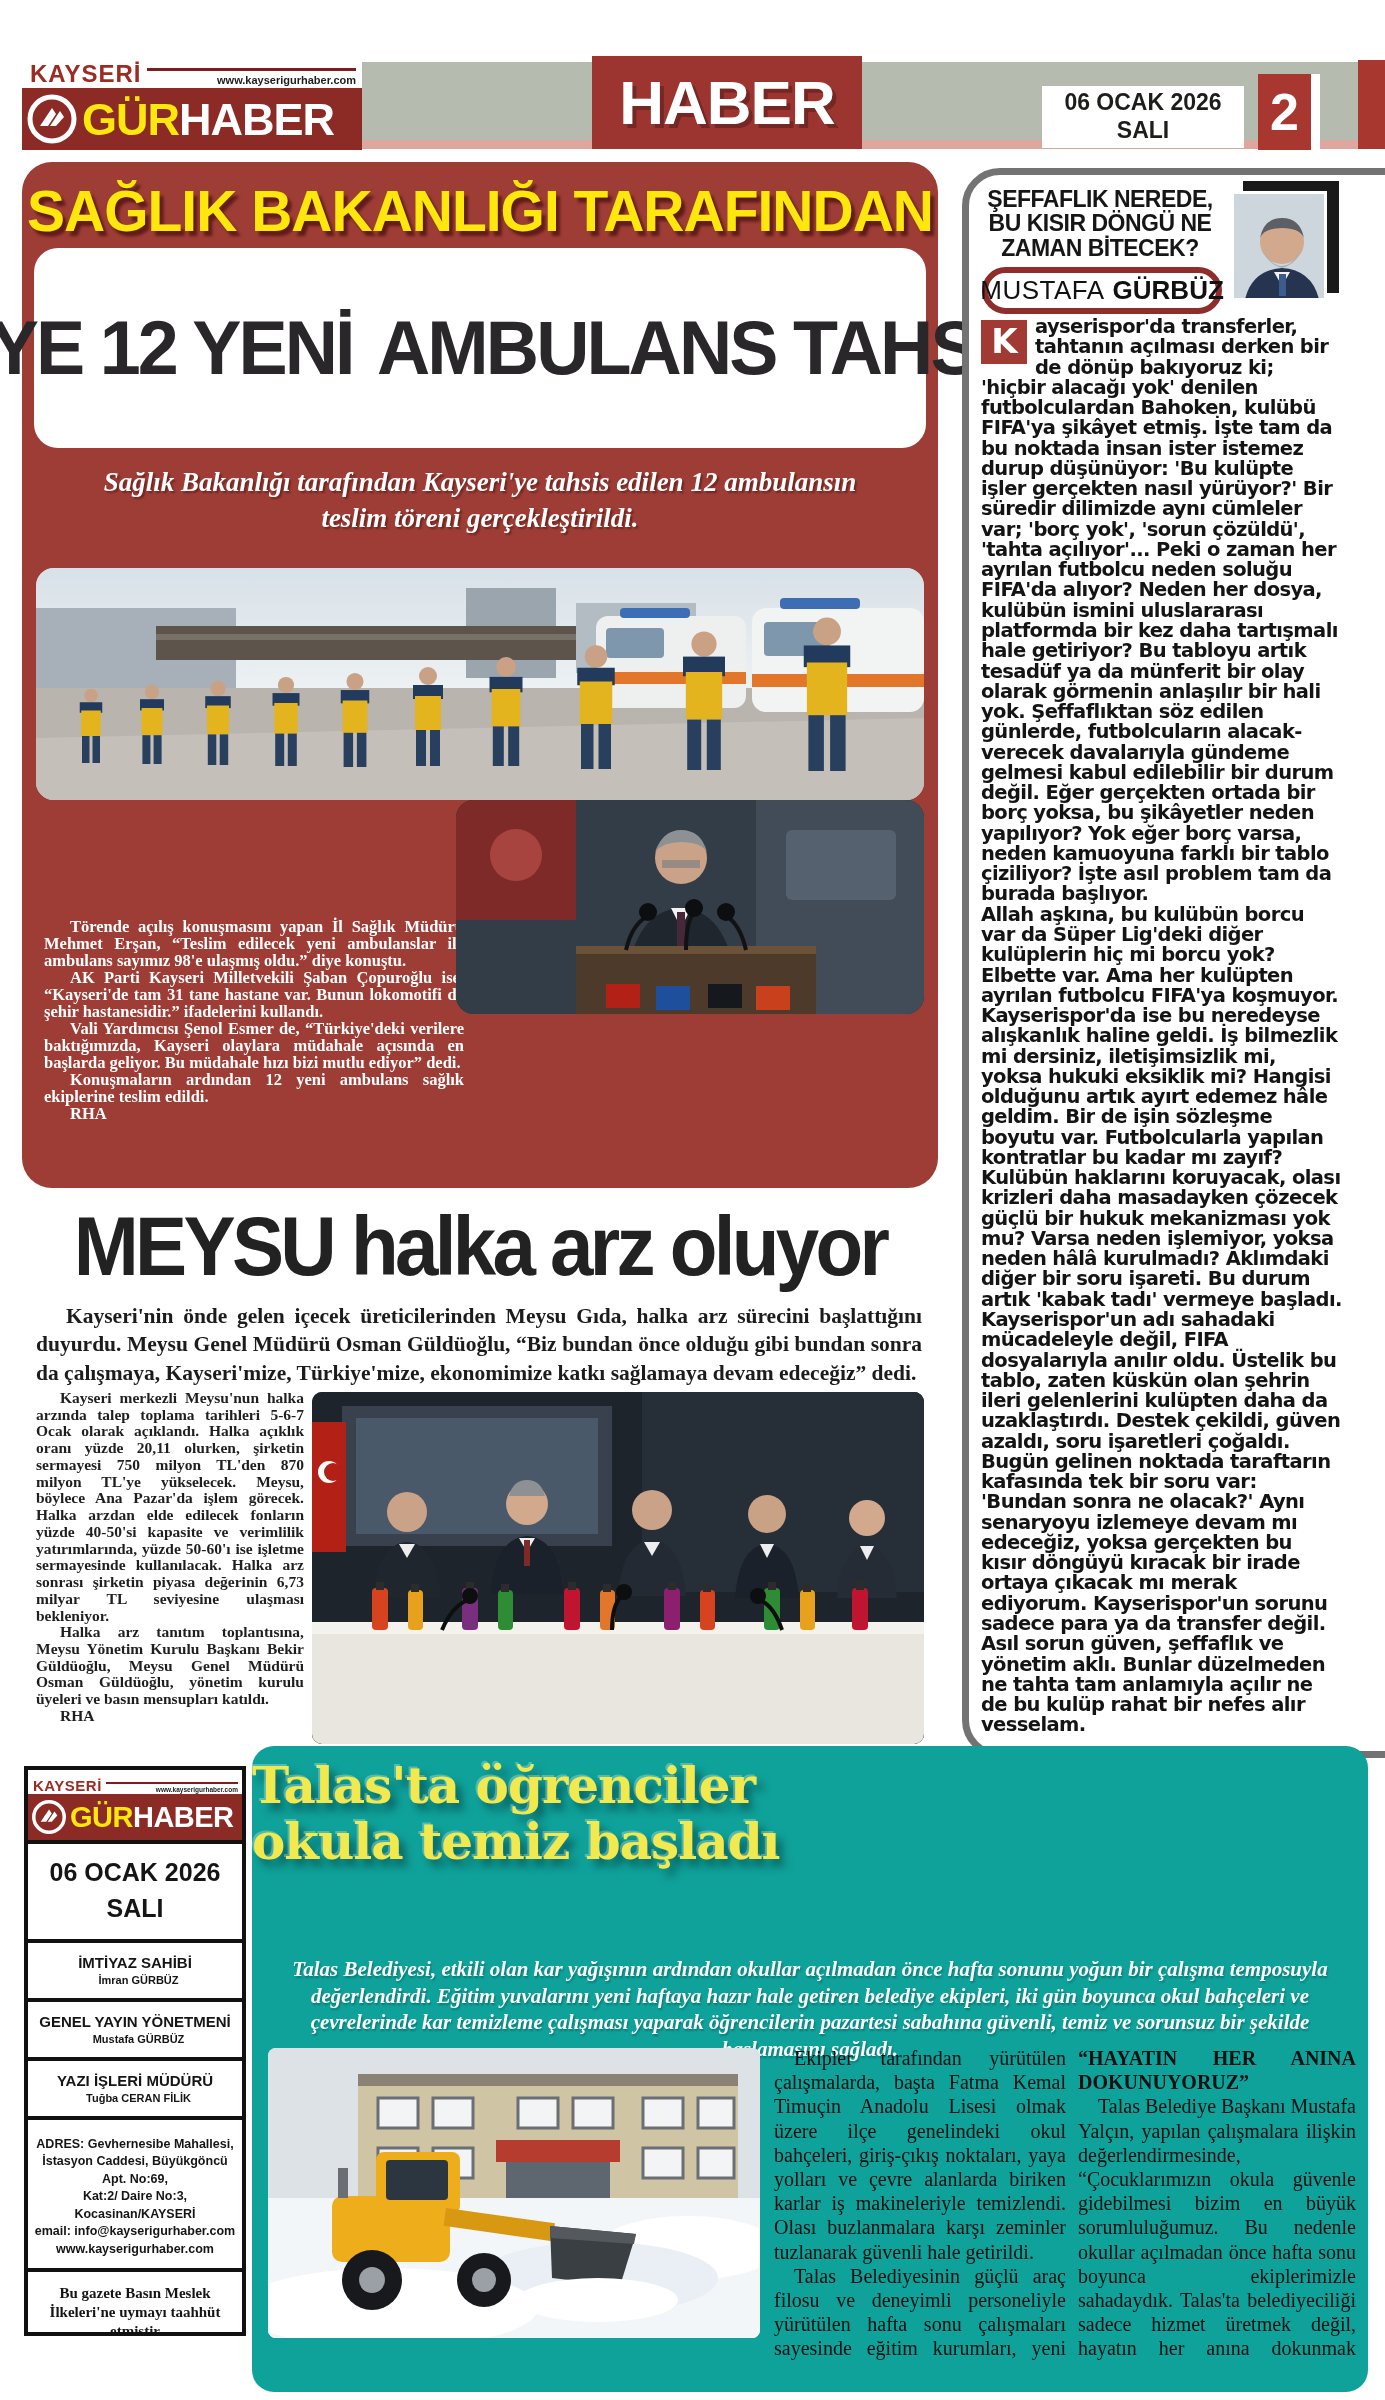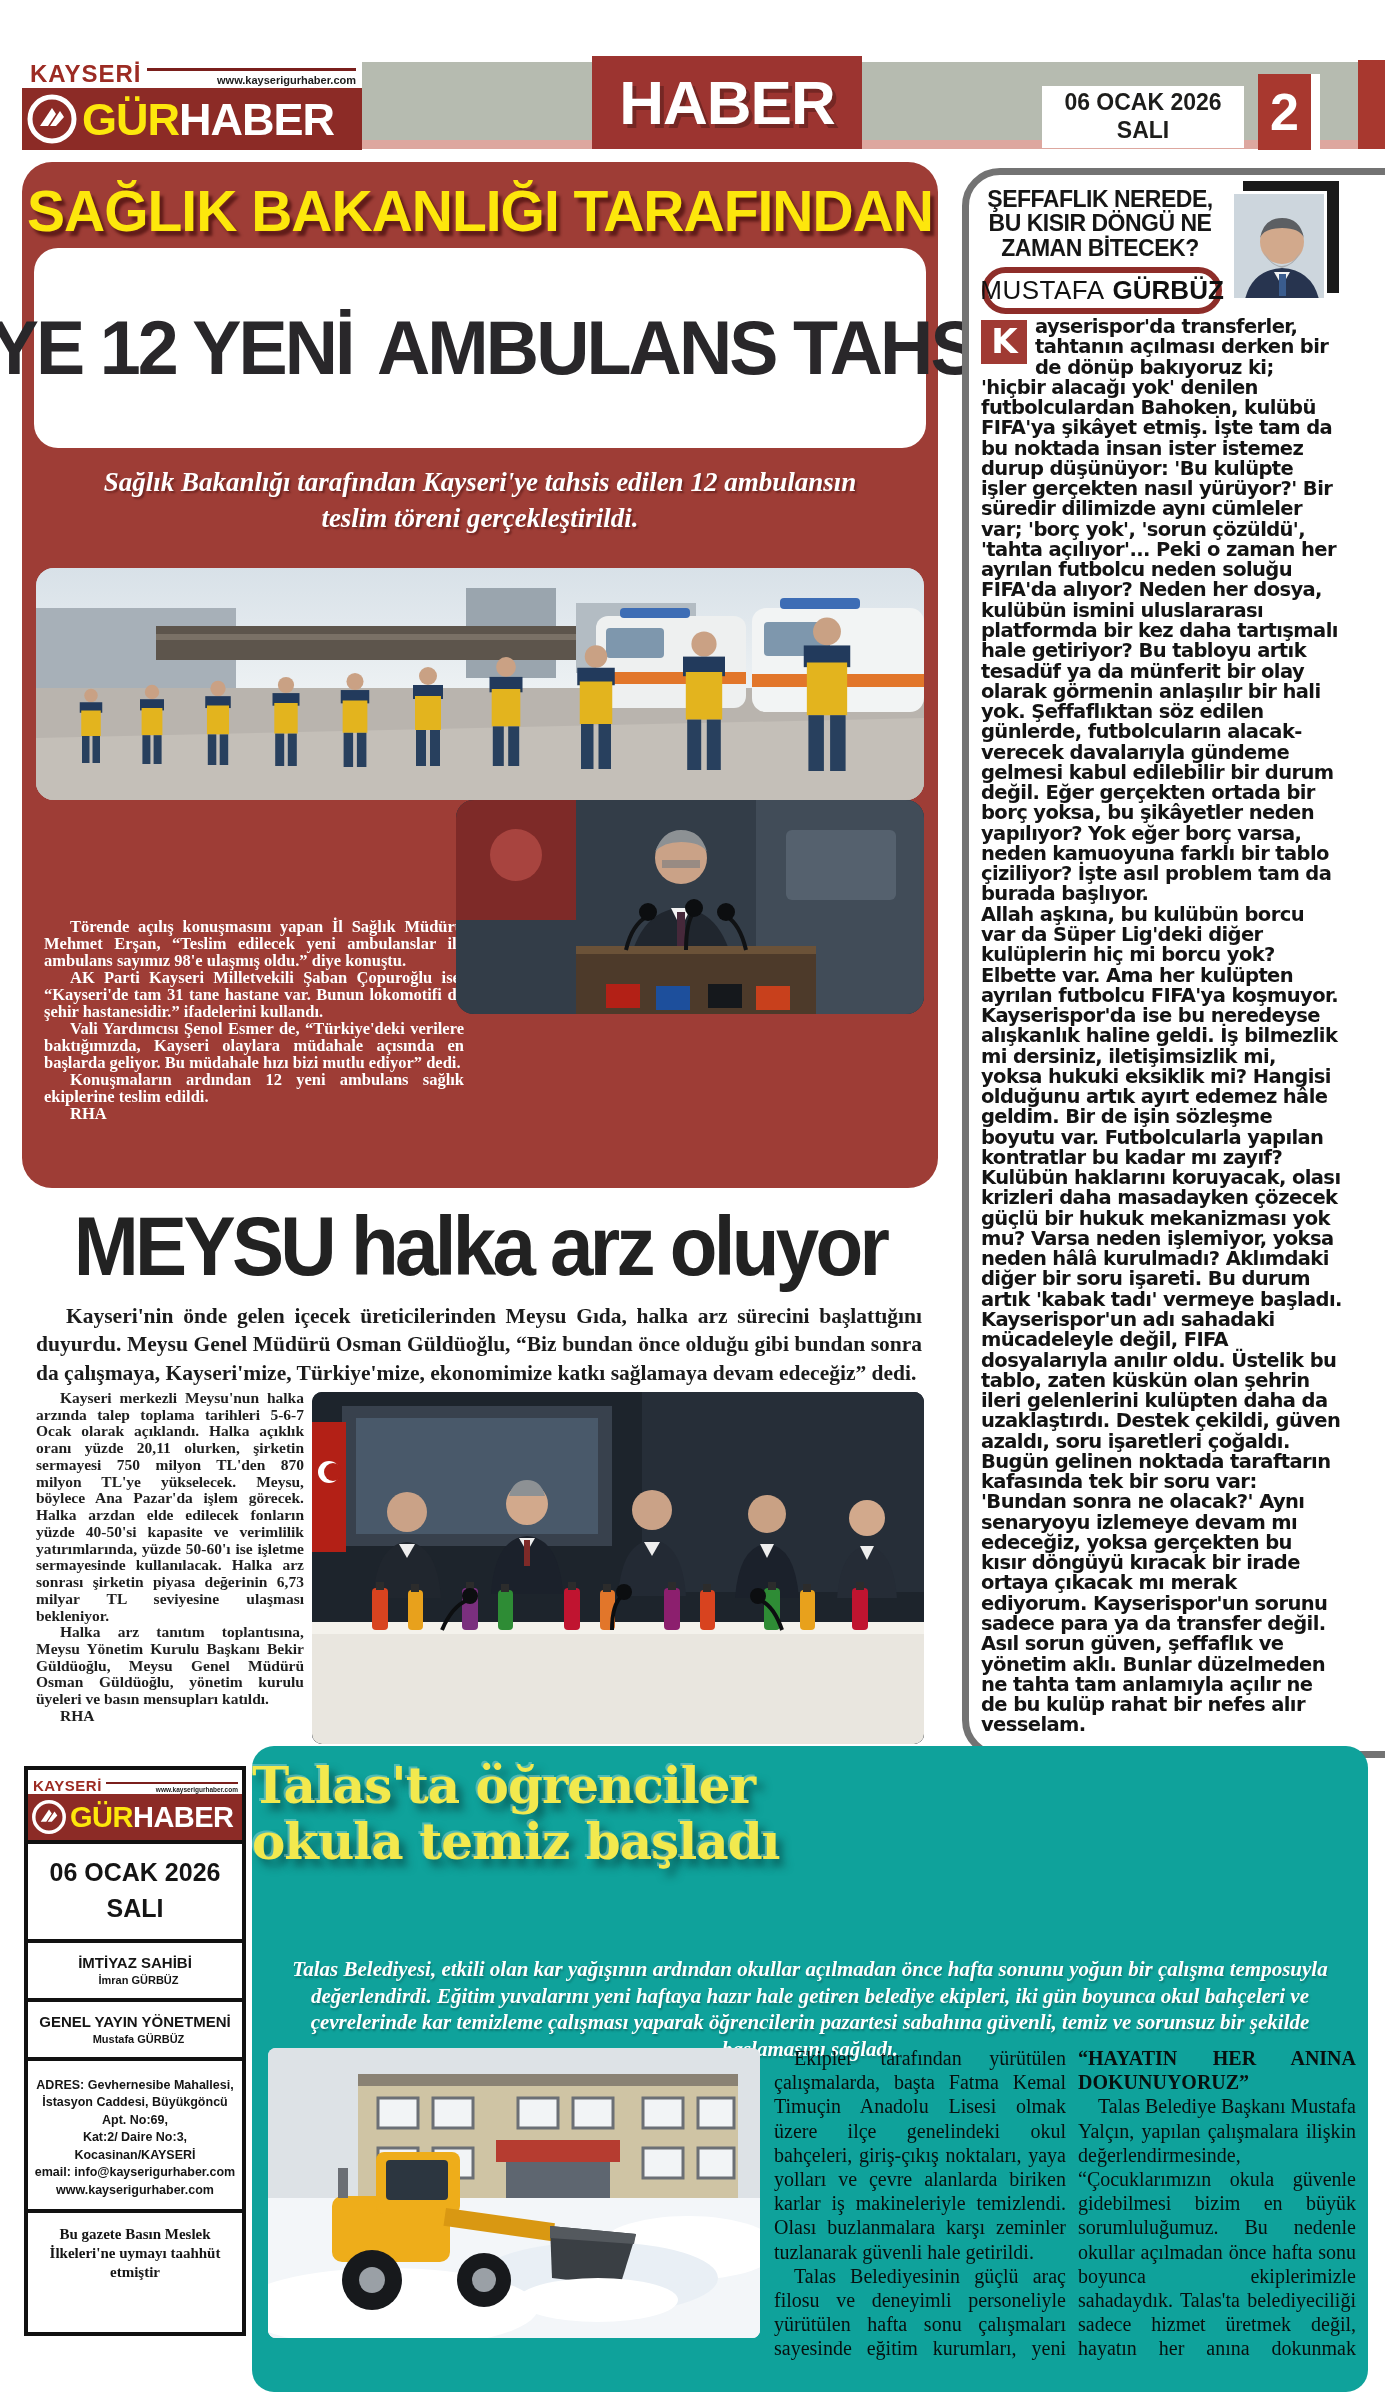--- a/index.html
+++ b/index.html
@@ -418,20 +418,24 @@
       <div>SALI</div>
     </div>
     <div class="m-sec m-role">
       <div class="m-role-title">İMTİYAZ SAHİBİ</div>
       <div class="m-role-name">İmran GÜRBÜZ</div>
     </div>
     <div class="m-sec m-role">
       <div class="m-role-title">GENEL YAYIN YÖNETMENİ</div>
       <div class="m-role-name">Mustafa GÜRBÜZ</div>
     </div>
+    <div class="m-sec m-role">
+      <div class="m-role-title">YAZI İŞLERİ MÜDÜRÜ</div>
+      <div class="m-role-name">Tuğba CERAN FİLİK</div>
+    </div>
     <div class="m-sec m-addr">
       <div>ADRES: Gevhernesibe Mahallesi,</div>
       <div>İstasyon Caddesi, Büyükgöncü Apt. No:69,</div>
       <div>Kat:2/ Daire No:3, Kocasinan/KAYSERİ</div>
       <div>email: info@kayserigurhaber.com</div>
       <div>www.kayserigurhaber.com</div>
     </div>
     <div class="m-sec m-note">Bu gazete Basın Meslek İlkeleri'ne uymayı taahhüt etmiştir</div>
 
   </div>

